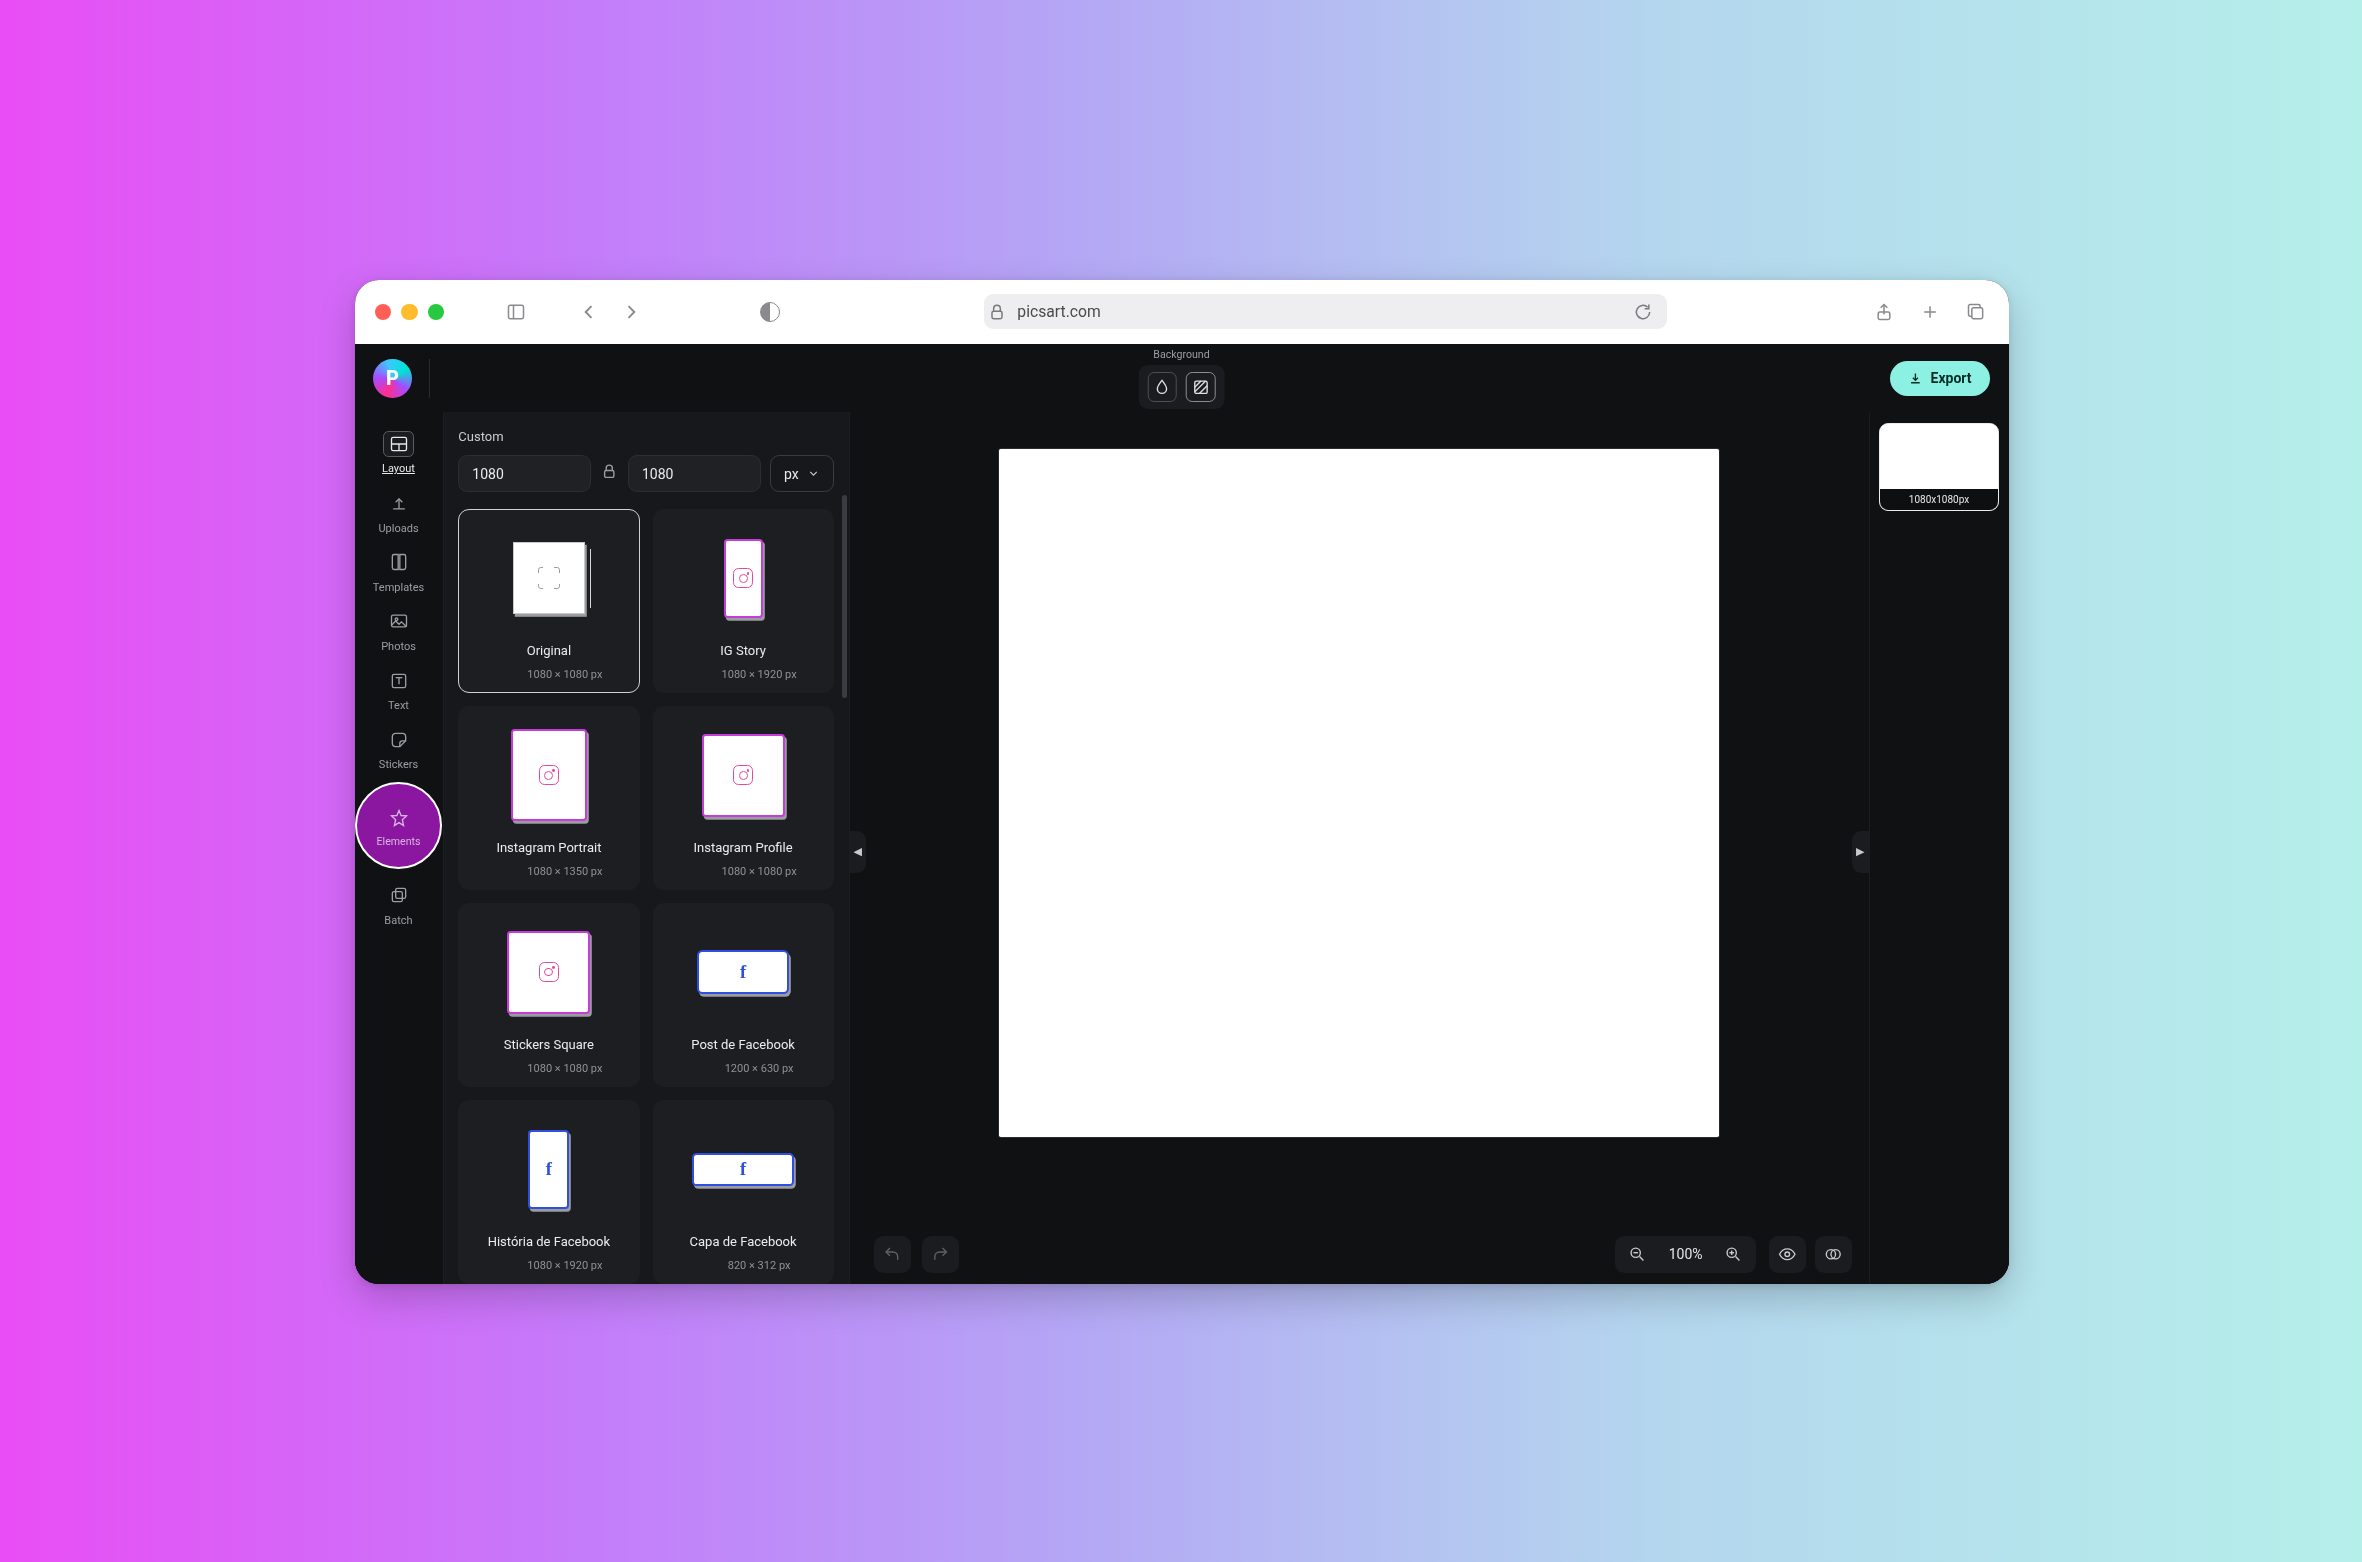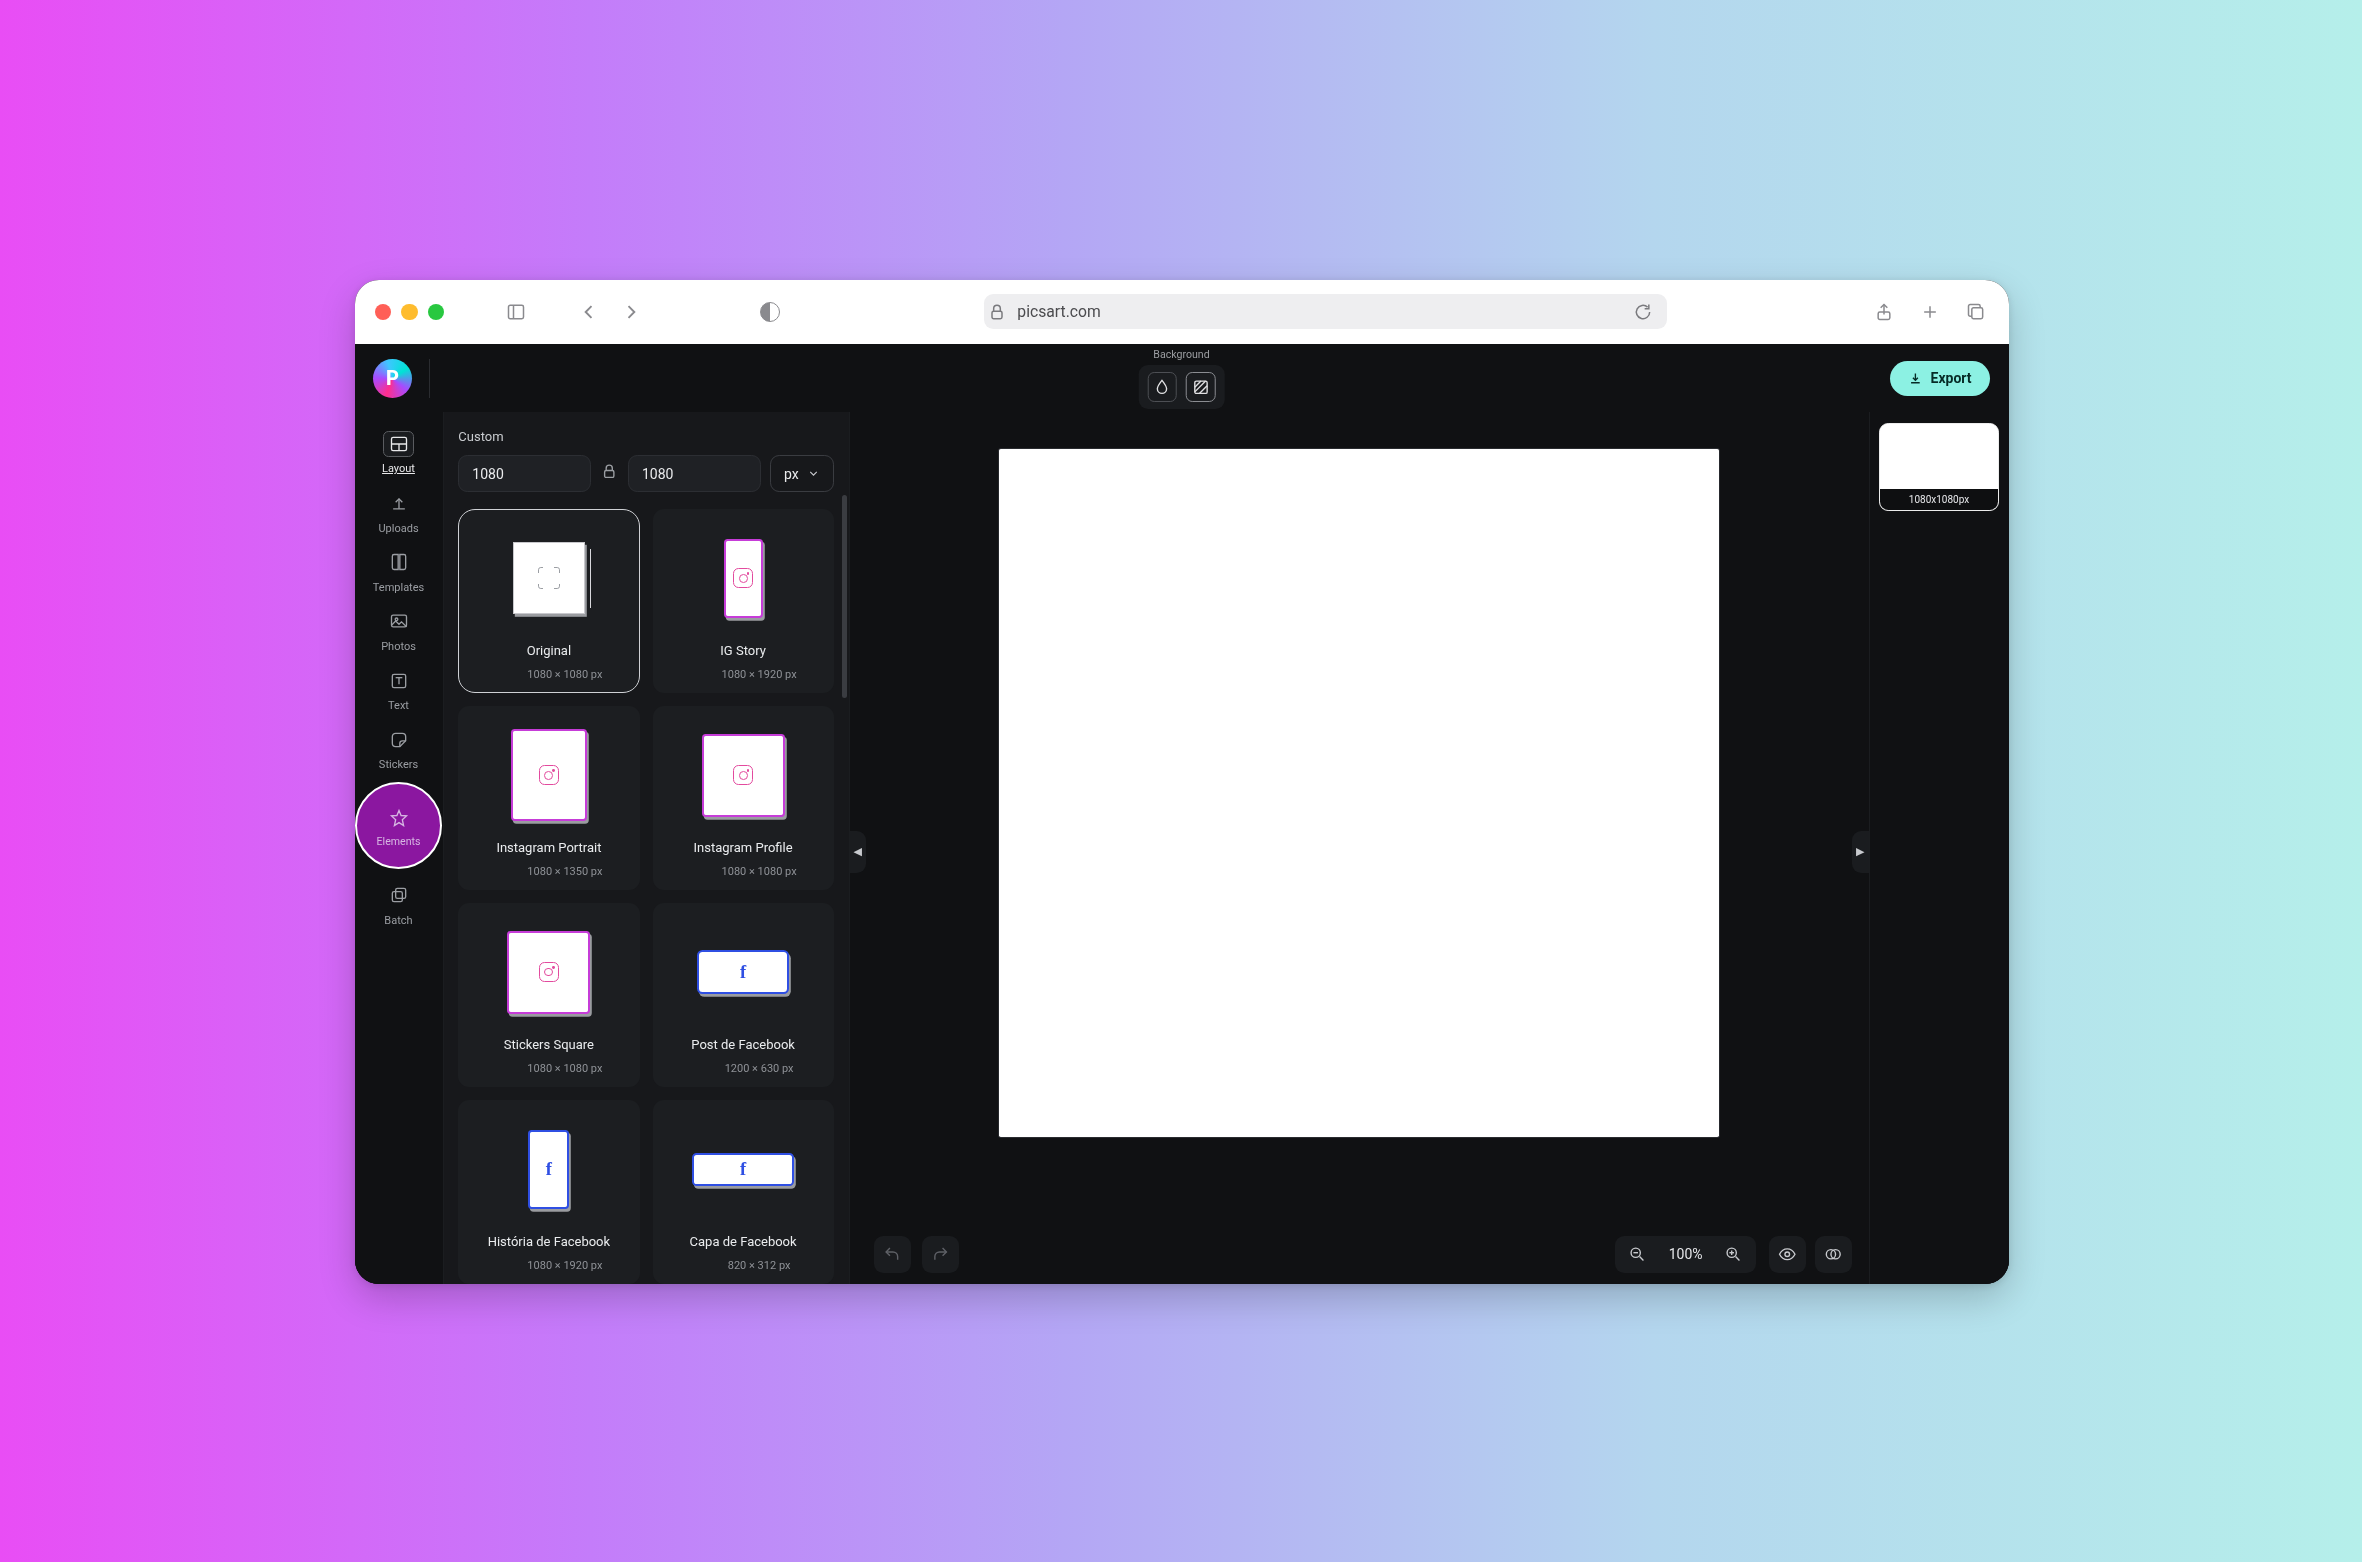--- a/index.html
+++ b/index.html
@@ -223,21 +223,21 @@
     grid-template-columns: 1fr 1fr;
     gap:13px;
   }
   .preset{
     background:#1c1e21;
     border-radius:11px;
     padding:13px 9.2px 11px;
     display:flex;flex-direction:column;align-items:center;gap:9.2px;
     border:0.9px solid transparent;
   }
-  .preset.selected{ border-color:#cfd1d5;border-radius:17px;}
+  .preset.selected{ border-color:#cfd1d5;}
   .preset .thumb{
     width:100%; height:111px;
     display:flex;align-items:center;justify-content:center;
   }
   .preset .name{ font-size:13px;color:#eaecee;text-align:center;line-height:1.2;}
   .preset .dims{ font-size:11px;color:#8f9297;margin-left:32px;}
 
   .thumb-box{
     background:#fff; border:1.4px solid #c8c8cc;
     box-shadow: 1.8px 2.8px 0 #9a9ca0;

